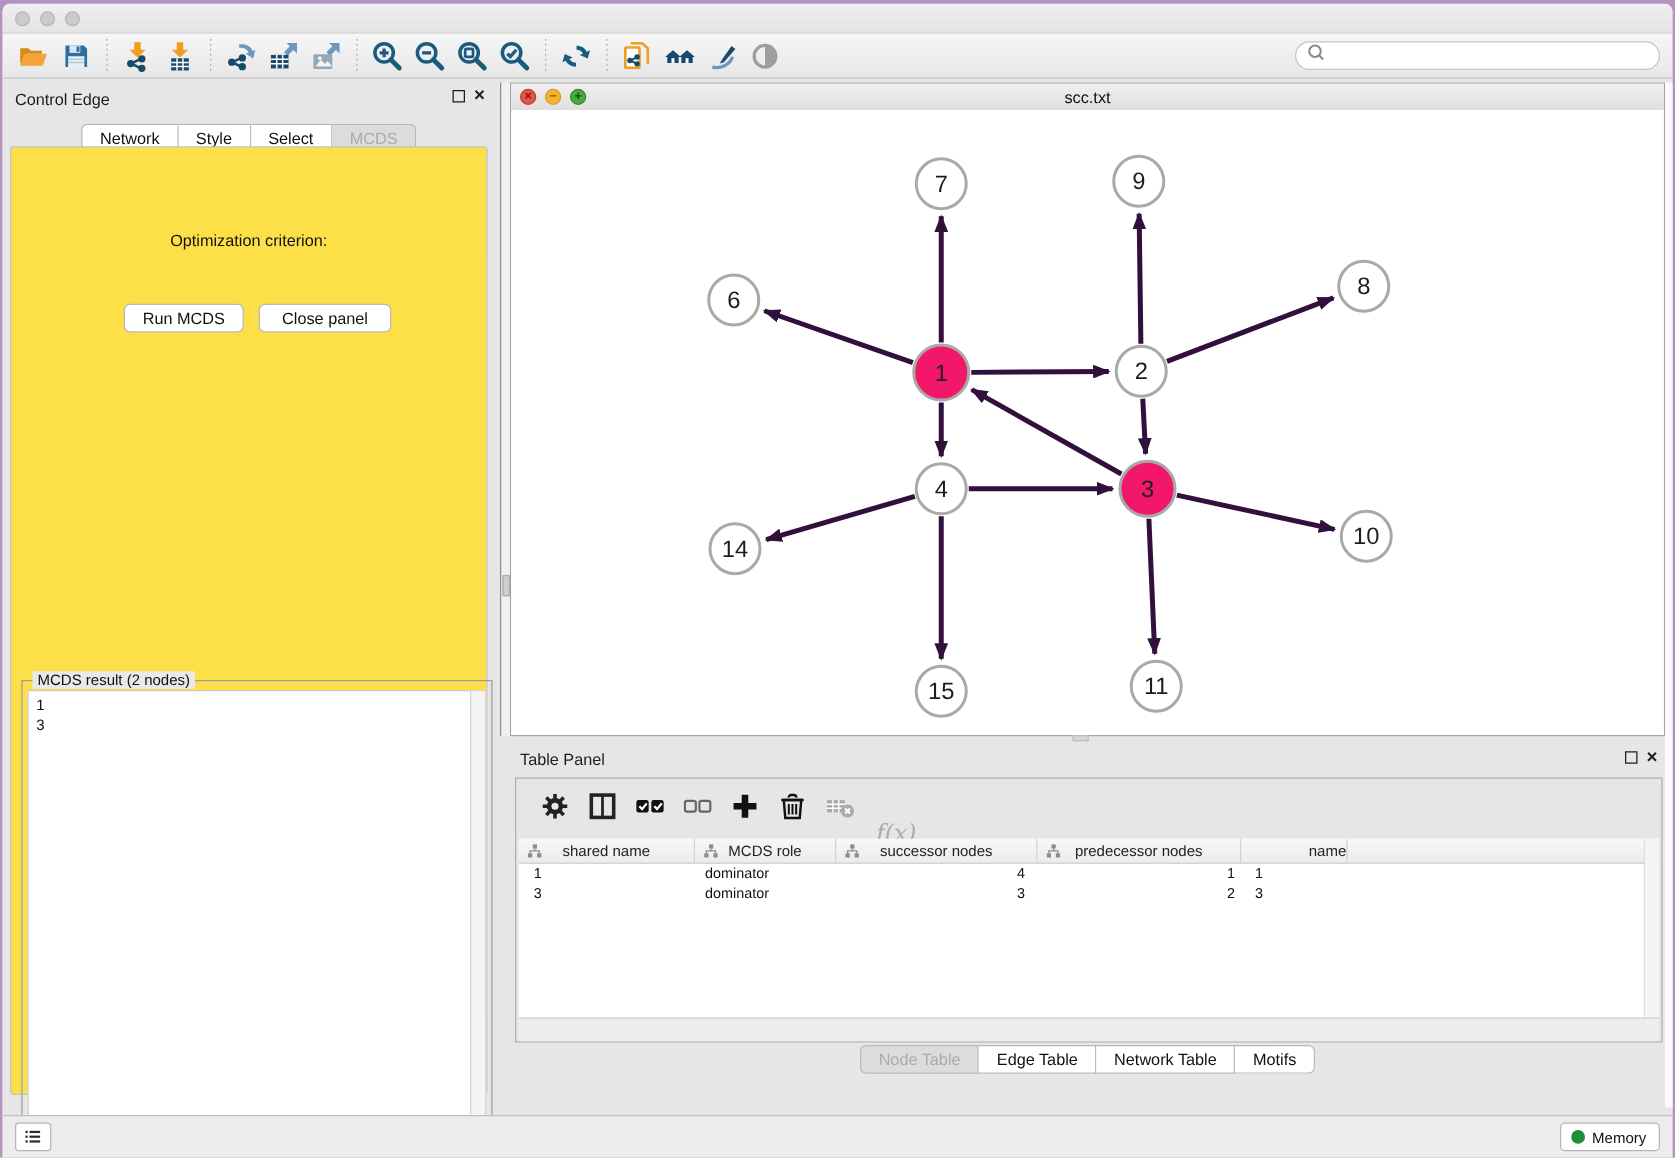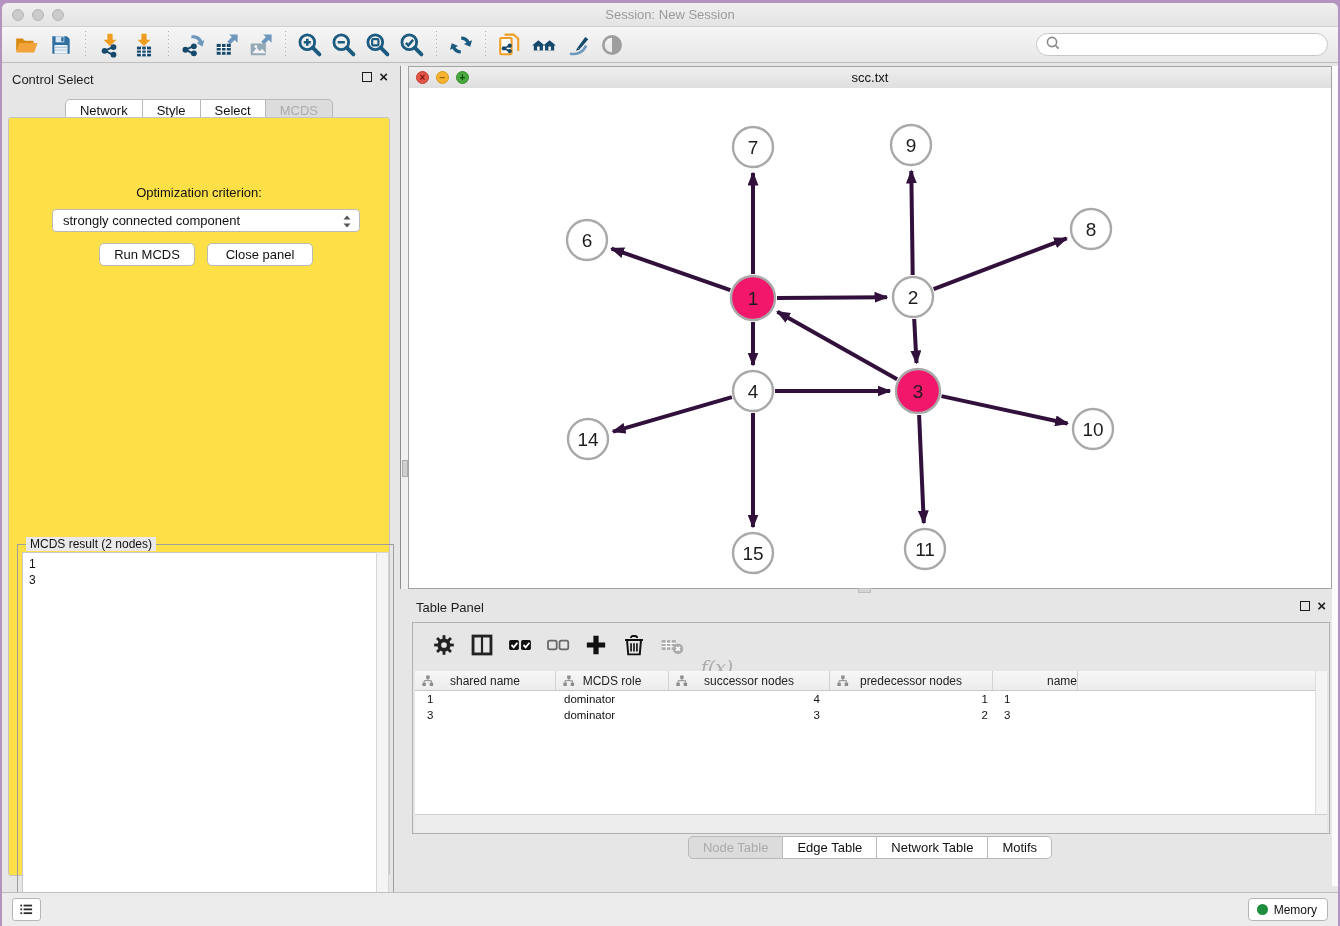--- a/index.html
+++ b/index.html
@@ -125,21 +125,20 @@
 </style>
 </head>
 <body>
 
 <div id="window">
 
   <div id="titlebar">
     <span class="tl-dot" style="left:10px"></span>
     <span class="tl-dot" style="left:30px"></span>
     <span class="tl-dot" style="left:50px"></span>
-    <div id="win-title">Session: New Session</div>
   </div>
 
   <div id="toolbar">
 
     <button class="tbtn">
         <span>
           <svg viewBox="0 0 24 24" width="26" height="26">
             <path d="M2 6h6l2 2h8v2.2H7.2L4.5 18.5 2 17z" fill="#D98A12"></path>
             <path d="M4.7 10.2h17.1L18.6 19H2z" fill="#F2A33A"></path>
           </svg>
@@ -301,40 +300,33 @@
             <path d="M11.4 11.4l3.2 3.2" stroke="#8A8A8A" stroke-width="1.6"></path>
           </svg>
       </span>
       <input id="search-input" placeholder="" style="">
     </div>
   </div>
 
   <div id="content-bg"></div>
 
   <div id="control-panel">
-    <div class="panel-title">Control Select</div>
+    <div class="panel-title">Control Edge</div>
     <div class="panel-icons">
       <span class="float-ico"></span>
       <span class="close-ico">×</span>
     </div>
     <div id="cp-tabs">
         <div class="tab">Network</div>
         <div class="tab">Style</div>
         <div class="tab">Select</div>
         <div class="tab selected">MCDS</div>
       </div>
     <div id="cp-pane">
       <div id="opt-label">Optimization criterion:</div>
-      <div id="criterion-select">
-        <span>strongly connected component</span>
-        <svg width="16" height="21" viewBox="0 0 16 21">
-          <path d="M4.5 8.6l3.5-4 3.5 4z" fill="#555"></path>
-            <path d="M4.5 12.4l3.5 4 3.5-4z" fill="#555"></path>
-        </svg>
-      </div>
       <button class="cp-btn" id="run-btn">Run MCDS</button>
       <button class="cp-btn" id="closep-btn">Close panel</button>
       <div id="result-group">
         <div id="result-title">MCDS result (2 nodes)</div>
         <div id="result-area">
             <div>1</div>
             <div>3</div>
           </div>
         <div id="result-scroll"></div>
       </div>

